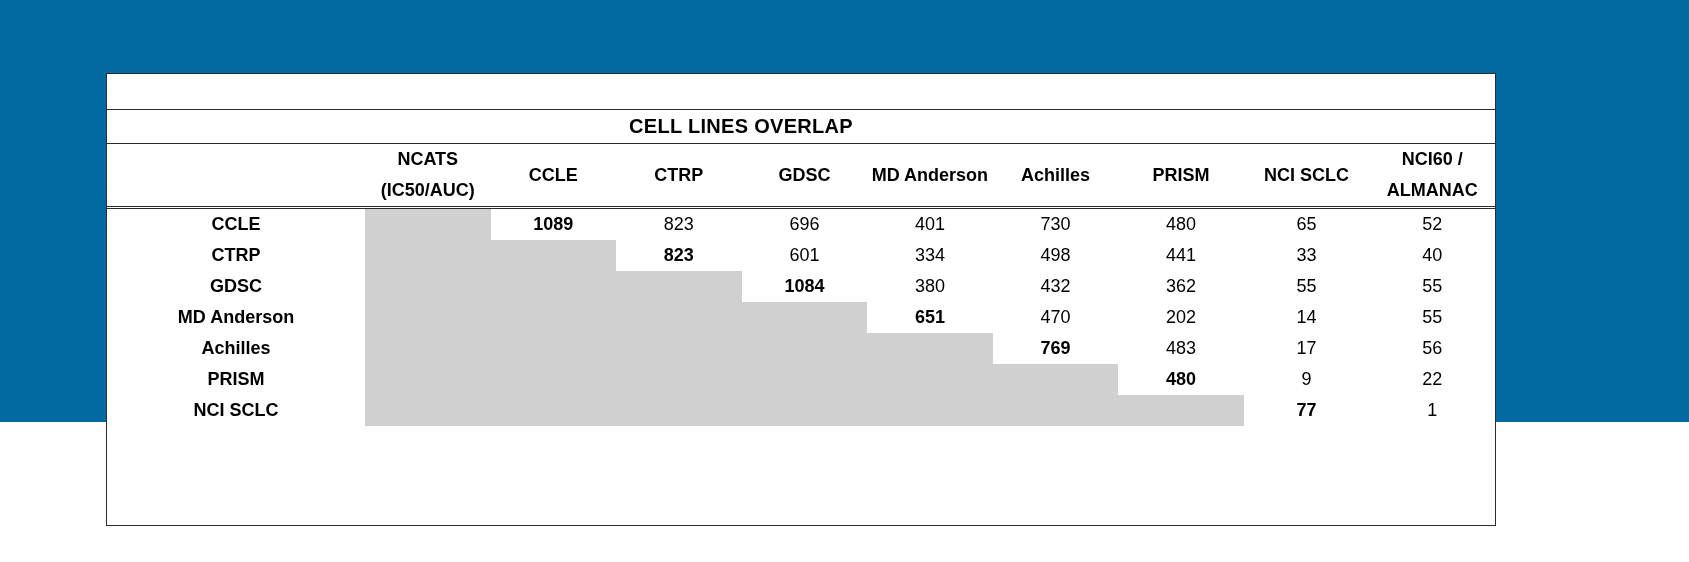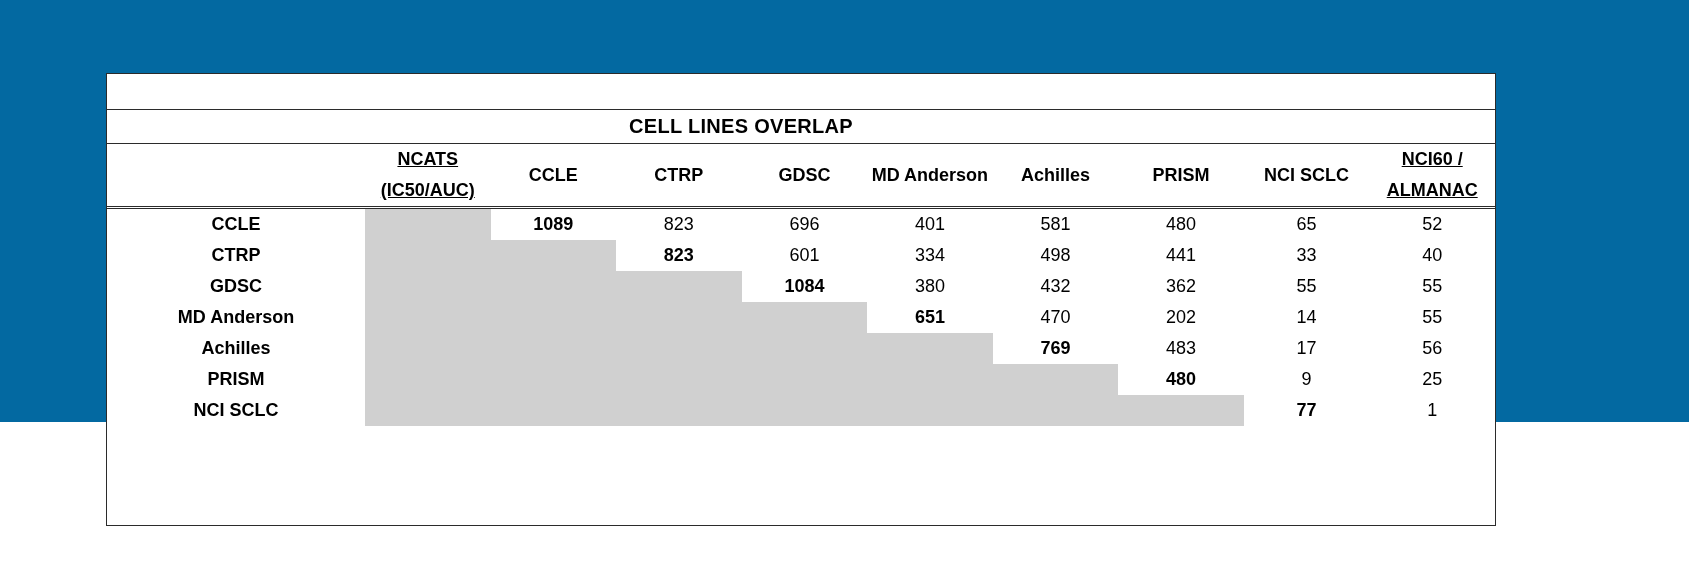--- a/index.html
+++ b/index.html
@@ -100,21 +100,20 @@
     color: #000;
   }
   td.diag {
     font-weight: bold;
   }
   td.shaded {
     background: #d0d0d0;
   }
   .hdr-2line span {
     display: block;
-    text-decoration: underline;
   }
 </style>
 </head>
 <body>
 
 <div id="page">
   <div class="frame">
 
     <div class="top-strip"></div>
 
@@ -145,21 +144,21 @@
           </tr>
         </thead>
         <tbody id="matrix-body">
             <tr>
               <th class="rowlabel">CCLE</th>
               <td class="cell shaded"></td>
               <td class="cell diag">1089</td>
               <td class="cell">823</td>
               <td class="cell">696</td>
               <td class="cell">401</td>
-              <td class="cell">581</td>
+              <td class="cell">730</td>
               <td class="cell">480</td>
               <td class="cell">65</td>
               <td class="cell">52</td>
             </tr>
             <tr>
               <th class="rowlabel">CTRP</th>
               <td class="cell shaded"></td>
               <td class="cell shaded"></td>
               <td class="cell diag">823</td>
               <td class="cell">601</td>
@@ -208,21 +207,21 @@
             <tr>
               <th class="rowlabel">PRISM</th>
               <td class="cell shaded"></td>
               <td class="cell shaded"></td>
               <td class="cell shaded"></td>
               <td class="cell shaded"></td>
               <td class="cell shaded"></td>
               <td class="cell shaded"></td>
               <td class="cell diag">480</td>
               <td class="cell">9</td>
-              <td class="cell">25</td>
+              <td class="cell">22</td>
             </tr>
             <tr>
               <th class="rowlabel">NCI SCLC</th>
               <td class="cell shaded"></td>
               <td class="cell shaded"></td>
               <td class="cell shaded"></td>
               <td class="cell shaded"></td>
               <td class="cell shaded"></td>
               <td class="cell shaded"></td>
               <td class="cell shaded"></td>

